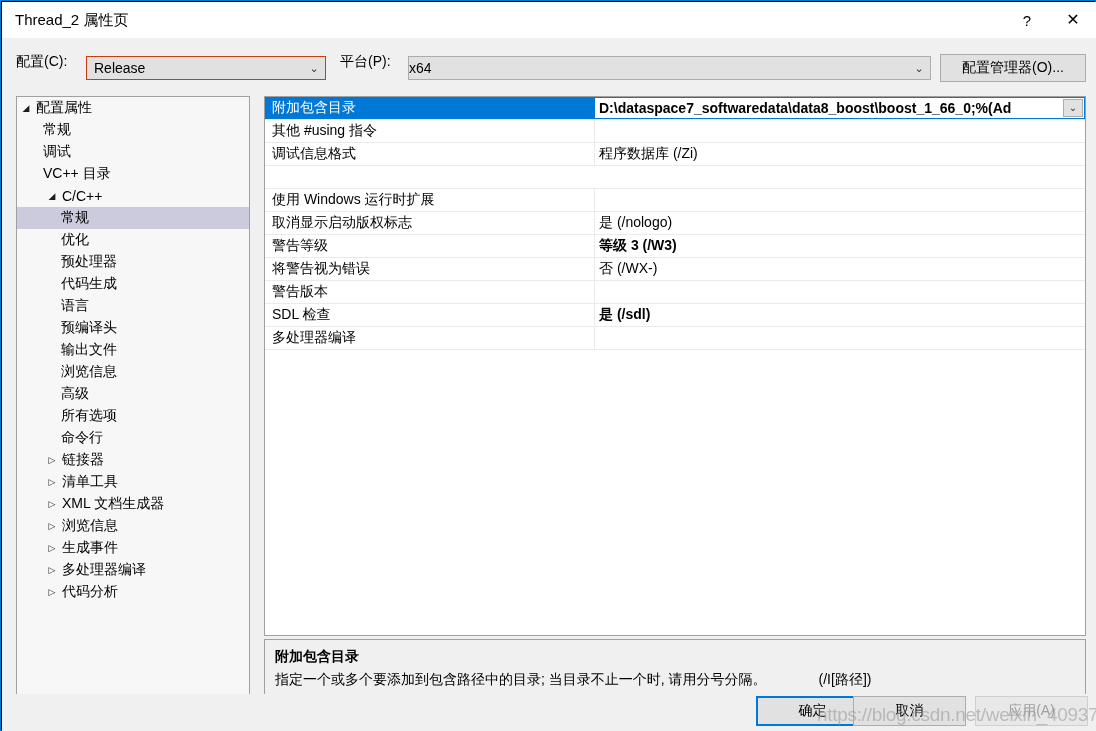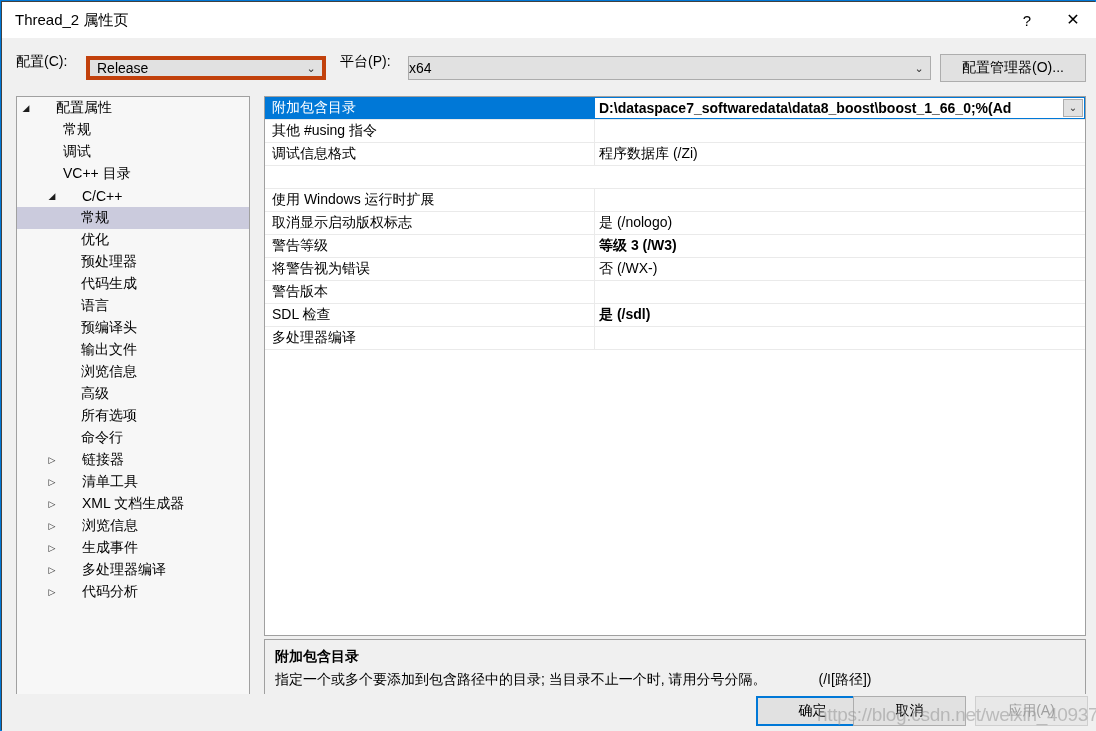--- a/index.html
+++ b/index.html
@@ -18,21 +18,21 @@
   }
 
   
   #dialog-window {
     position: absolute;
     left: 0; top: 0;
     width: 1096px;
     height: 731px;
     box-sizing: border-box;
     border: 1px solid #0078d7;
-    background: #404040;
+    background: #000000;
   }
 
   
   #title-bar {
     position: absolute;
     left: 1px; top: 1px;
     width: 1094px;
     height: 36px;
     background: #ffffff;
     display: flex;
@@ -87,21 +87,21 @@
     position: absolute;
     left: 14px; top: 15px;
     font-size: 14px;
   }
   #config-combo {
     position: absolute;
     left: 84px; top: 18px;
     width: 240px;
     height: 24px;
     box-sizing: border-box;
-    border: 4px solid #c2410c;
+    border: 1px solid #c2410c;
     background: #e1e1e1;
     display: flex;
     align-items: center;
     gap: 25px;
   }
   #config-combo-value {
     padding-left: 7px;
     font-size: 14px;
     flex: 1;
     white-space: nowrap;
@@ -176,21 +176,21 @@
   .tree-item.selected { background: #cbcbdd; }
   .tree-arrow {
     width: 18px;
     flex: 0 0 18px;
     text-align: center;
     font-size: 9px;
     line-height: 1;
     color: #1c1c1c;
     font-family: "DejaVu Sans", sans-serif;
   }
-  .tree-label { padding-left: 1px; margin-left: 20px; }
+  .tree-label { padding-left: 1px; }
   .depth1 { padding-left: 26px; }
   .depth2 { padding-left: 44px; }
   .depth1-arrow { padding-left: 26px; }
 
   
   #property-grid {
     position: absolute;
     left: 262px; top: 58px;
     width: 822px;
     height: 540px;

